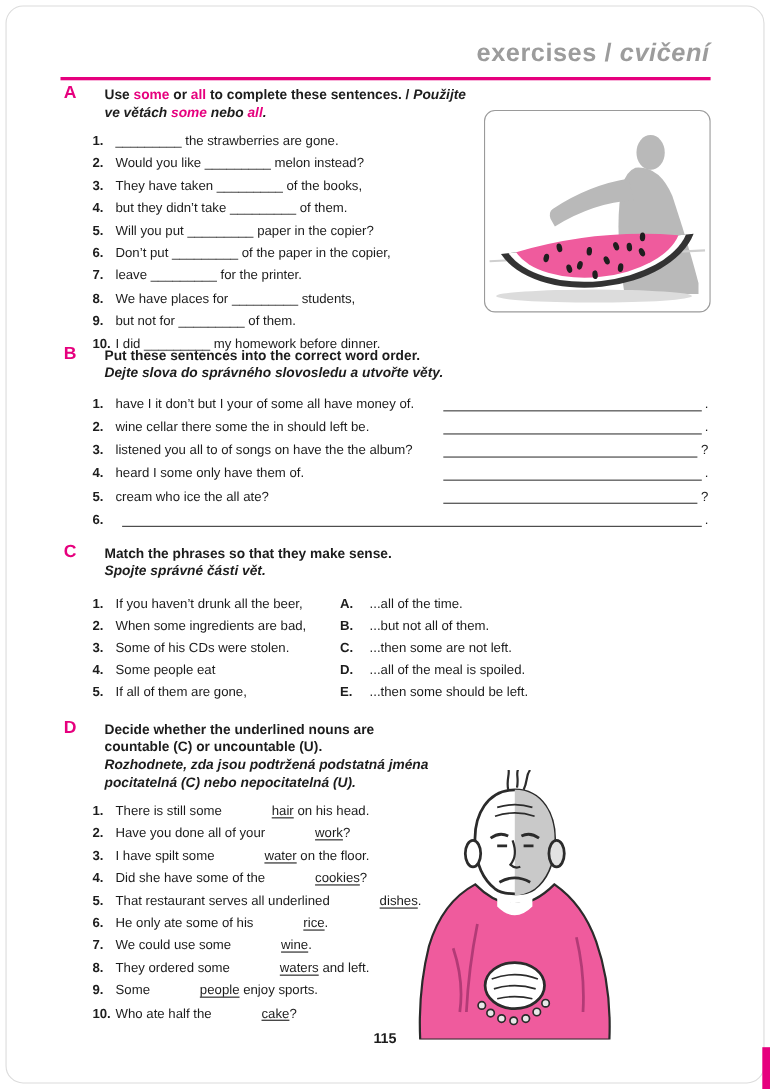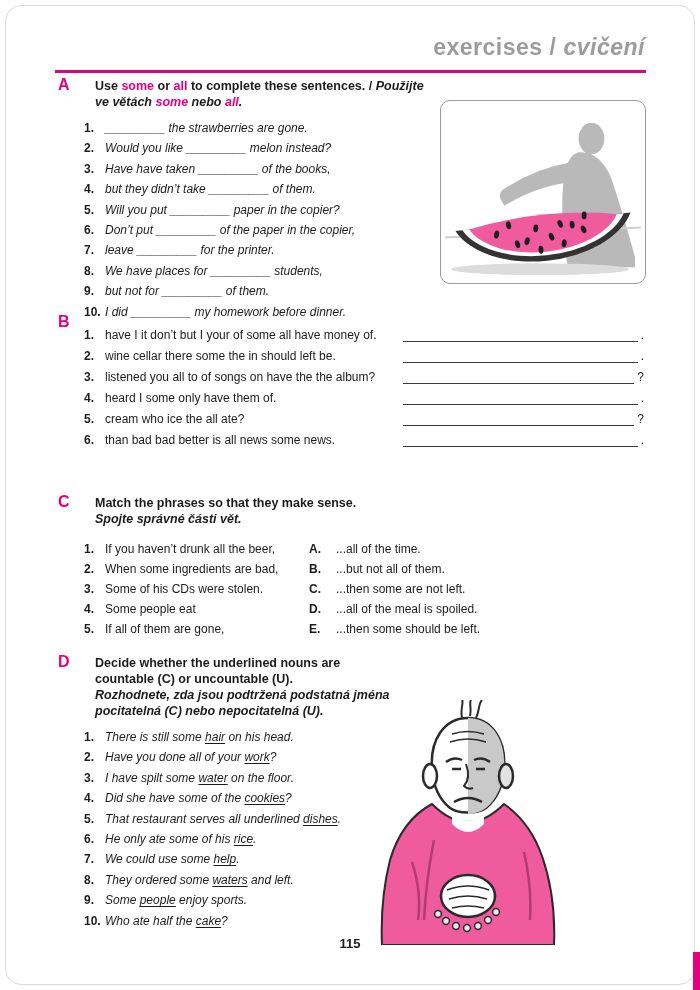--- a/index.html
+++ b/index.html
@@ -16,36 +16,36 @@
   .sec { position:absolute; left:58px; }
   .sec-letter { position:absolute; left:0; top:-2px; color:var(--accent,#e6007e); font-weight:700; font-size:16px; }
   .sec-head { margin-left:37px; font-size:12.5px; font-weight:700; line-height:16px; }
   .sec-sub  { font-style:italic; }
   .pink { color:var(--accent,#e6007e); }
   .it { font-style:italic; }
 
   .rows { margin-left:26px; margin-top:8px; font-size:12px; line-height:20.4px; }
   .row { display:flex; white-space:nowrap; }
   .num { width:21px; font-weight:700; flex:none; }
-  .txt { flex:none;font-style:italic; }
+  .txt { flex:none; }
 
   #secA { top:78px;  width:380px; }
   #secB { top:315px; width:586px; }
   #secC { top:495px; width:586px; }
   #secD { top:655px; width:340px; }
 
   #secB .rows { line-height:21px; margin-top:10px; }
   .btxt { width:292px; flex:none; }
   .ansline { flex:1; border-bottom:1px solid #3a3a3a; margin:0 3px 4px 6px; }
   .punct { flex:none; }
 
   .cgrid { margin-left:26px; margin-top:12px; display:grid; grid-template-columns:21px 204px 27px auto; font-size:12px; line-height:20px; }
   .cgrid .num, .cgrid .clet { font-weight:700; }
 
-  .uword { text-decoration:underline; text-underline-offset:2px; }
+  .uword { text-decoration:underline; text-underline-offset:2px;margin-left:42px; }
 
   .wm-box { position:absolute; top:100px; left:440px; width:206px; height:184px; border:1.5px solid #9a9a9a; border-radius:10px; overflow:hidden; background:#fff; }
   .monk   { position:absolute; top:700px; left:372px; width:192px; height:245px; }
   .wm-box svg, .monk svg { display:block; width:100%; height:100%; }
 
   .page-number { position:absolute; top:936px; left:0; width:700px; text-align:center; font-size:13px; font-weight:700; }
   .corner-strip { position:absolute; right:0; bottom:0; width:7px; height:38px; background:var(--accent,#e6007e); }
 </style>
 </head>
 <body>
@@ -63,21 +63,21 @@
       <div class="row">
           <span class="num">1.</span>
           <span class="txt">_________ the strawberries are gone.</span>
         </div>
       <div class="row">
           <span class="num">2.</span>
           <span class="txt">Would you like _________ melon instead?</span>
         </div>
       <div class="row">
           <span class="num">3.</span>
-          <span class="txt">Have have taken _________ of the books,</span>
+          <span class="txt">They have taken _________ of the books,</span>
         </div>
       <div class="row">
           <span class="num">4.</span>
           <span class="txt">but they didn’t take _________ of them.</span>
         </div>
       <div class="row">
           <span class="num">5.</span>
           <span class="txt">Will you put _________ paper in the copier?</span>
         </div>
       <div class="row">
@@ -129,20 +129,24 @@
           <ellipse cx="85" cy="140" rx="2.5" ry="4" transform="rotate(22 85 140)"></ellipse>
           <ellipse cx="110" cy="138" rx="2.5" ry="4" transform="rotate(-18 110 138)"></ellipse>
           <ellipse cx="132" cy="128" rx="2.5" ry="4"></ellipse>
         </g>
       </g>
     </svg>
   </div>
 
   <div class="sec" id="secB">
     <span class="sec-letter">B</span>
+    <div class="sec-head">
+      <div class="sec-title">Put these sentences into the correct word order.</div>
+      <div class="sec-sub">Dejte slova do správného slovosledu a utvořte věty.</div>
+    </div>
     <div class="rows">
       <div class="row">
           <span class="num">1.</span>
           <span class="btxt">have I it don’t but I your of some all have money of.</span>
           <span class="ansline"></span>
           <span class="punct">.</span>
         </div>
       <div class="row">
           <span class="num">2.</span>
           <span class="btxt">wine cellar there some the in should left be.</span>
@@ -162,21 +166,20 @@
           <span class="punct">.</span>
         </div>
       <div class="row">
           <span class="num">5.</span>
           <span class="btxt">cream who ice the all ate?</span>
           <span class="ansline"></span>
           <span class="punct">?</span>
         </div>
       <div class="row">
           <span class="num">6.</span>
-          <span class="btxt">than bad bad better is all news some news.</span>
           <span class="ansline"></span>
           <span class="punct">.</span>
         </div>
     </div>
   </div>
 
   <div class="sec" id="secC">
     <span class="sec-letter">C</span>
     <div class="sec-head">
       <div class="sec-title">Match the phrases so that they make sense.</div>
@@ -232,21 +235,21 @@
       <div class="row">
           <span class="num">5.</span>
           <span class="txt"><span>That restaurant serves all underlined </span><span class="uword">dishes</span><span>.</span></span>
         </div>
       <div class="row">
           <span class="num">6.</span>
           <span class="txt"><span>He only ate some of his </span><span class="uword">rice</span><span>.</span></span>
         </div>
       <div class="row">
           <span class="num">7.</span>
-          <span class="txt"><span>We could use some </span><span class="uword">help</span><span>.</span></span>
+          <span class="txt"><span>We could use some </span><span class="uword">wine</span><span>.</span></span>
         </div>
       <div class="row">
           <span class="num">8.</span>
           <span class="txt"><span>They ordered some </span><span class="uword">waters</span><span> and left.</span></span>
         </div>
       <div class="row">
           <span class="num">9.</span>
           <span class="txt"><span>Some </span><span class="uword">people</span><span> enjoy sports.</span></span>
         </div>
       <div class="row">

